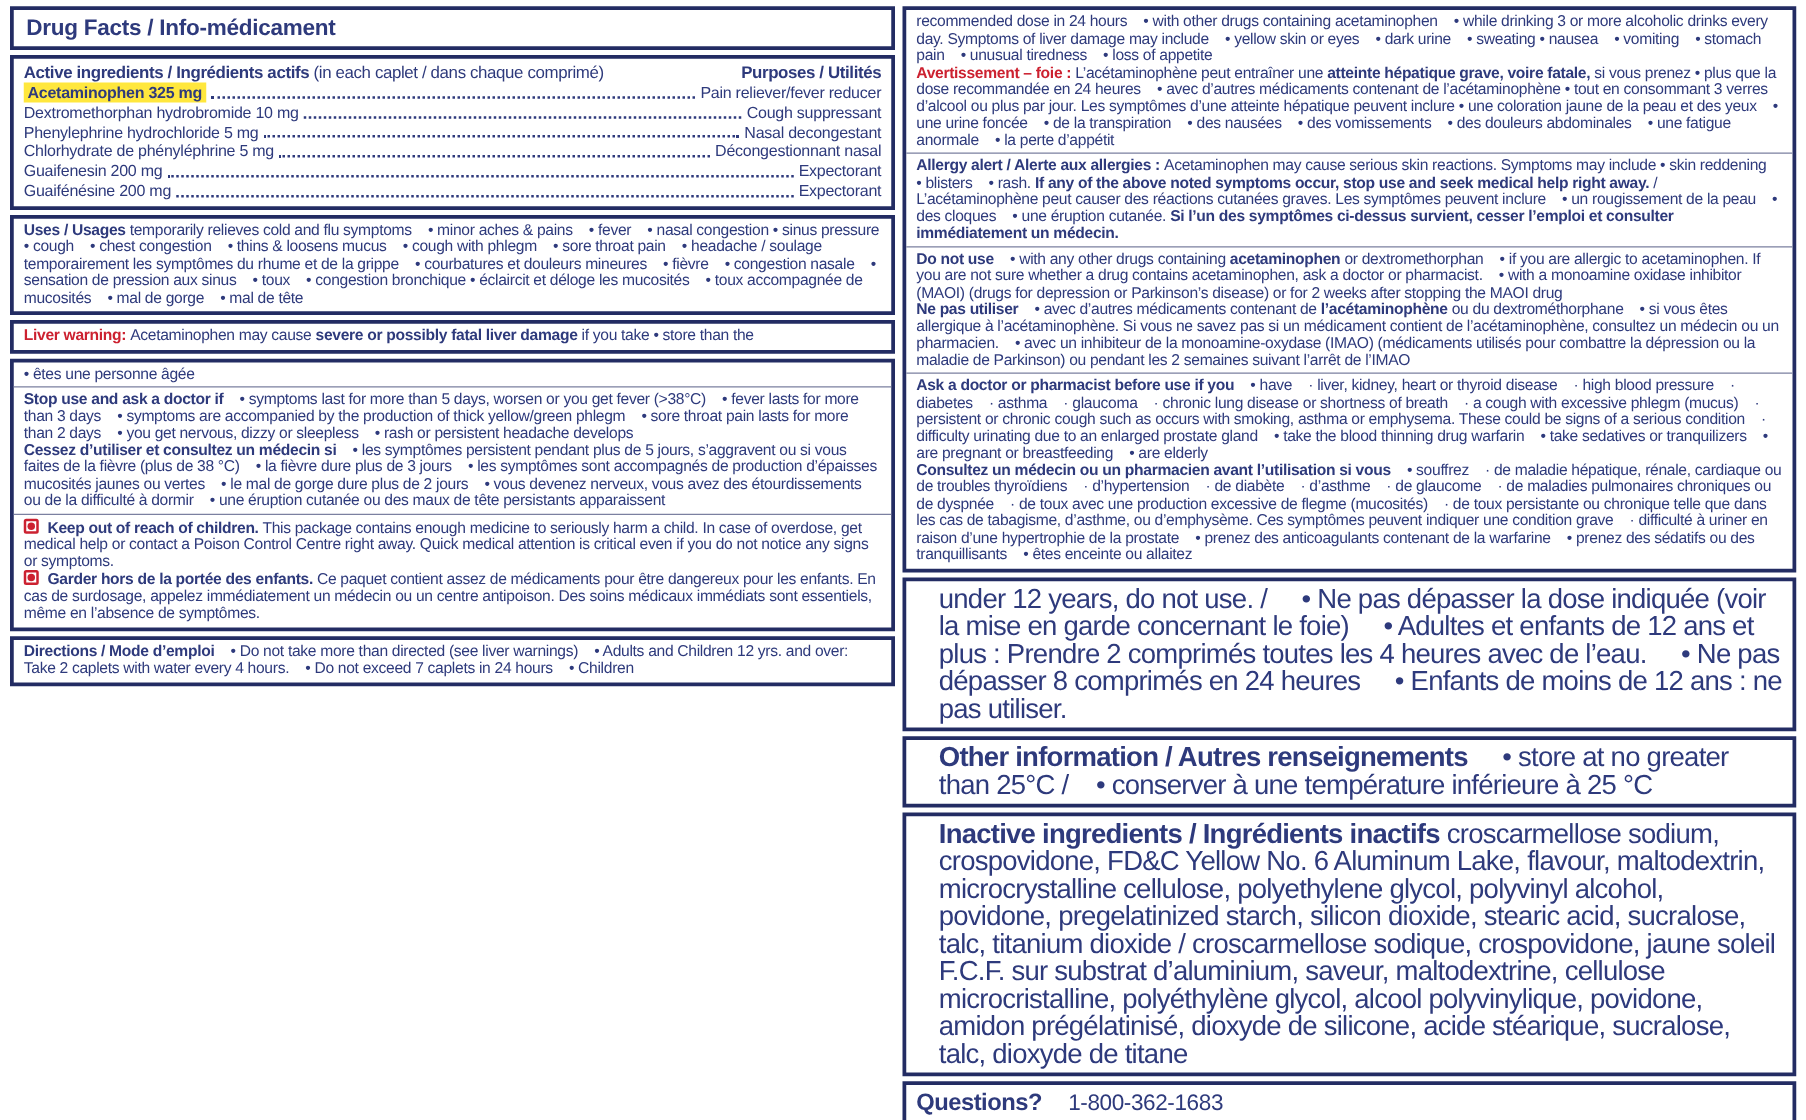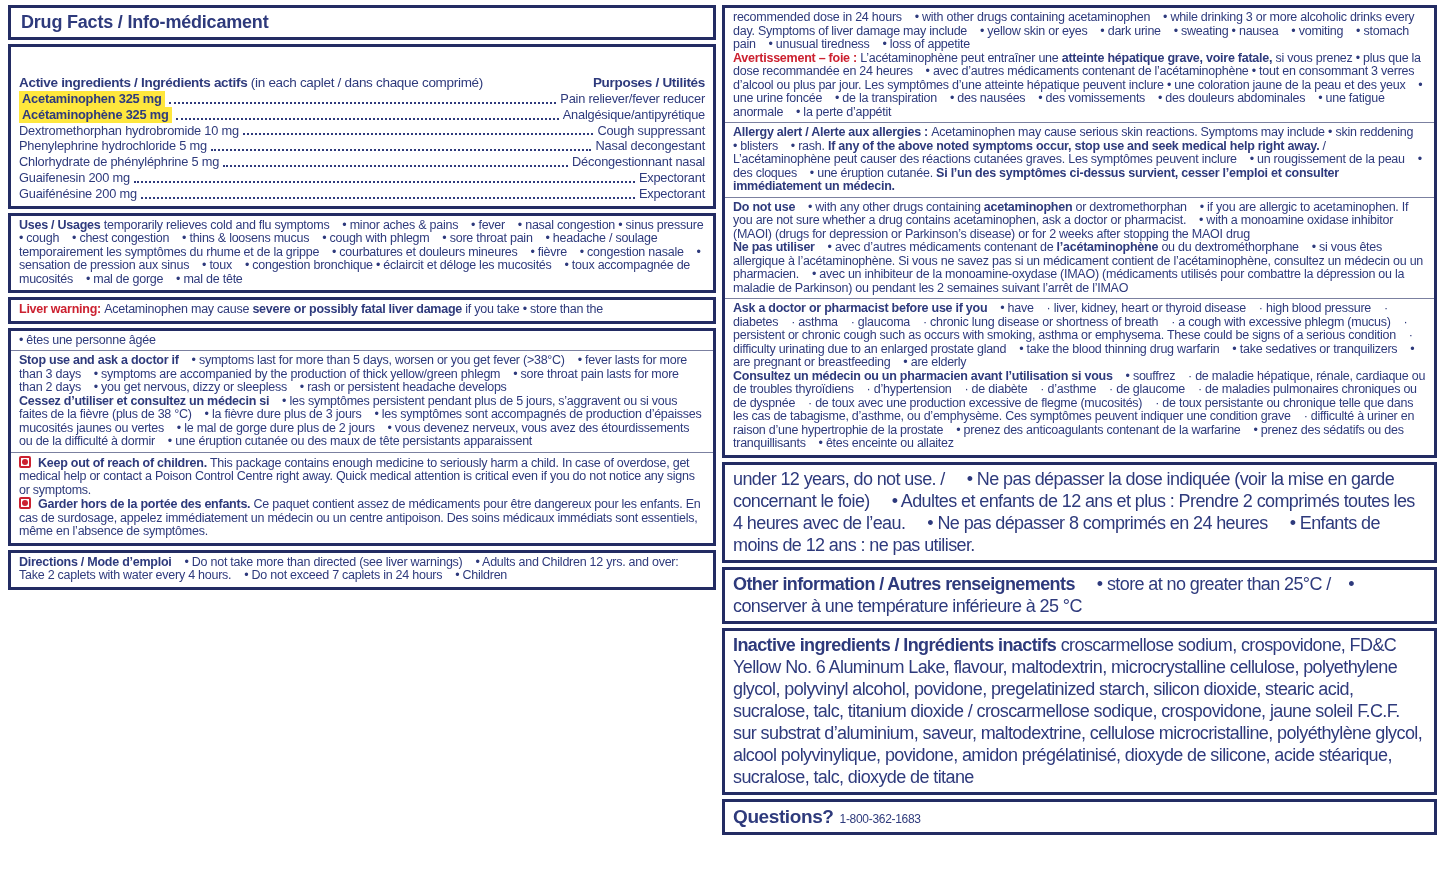--- a/index.html
+++ b/index.html
@@ -27,41 +27,41 @@
     font-size:12.5px; line-height:13.5px; letter-spacing:-0.25px;
   }
   .title-box{padding:4px 10px;}
   .doc-title{font-size:18px; font-weight:bold; letter-spacing:-0.2px;}
   .b{font-weight:bold;}
   .red{color:var(--red);}
   .hl{background:var(--hl);}
   .thinrule{border:none; border-top:1.5px solid var(--rule); margin:3px -8px;}
   
   .ihead{display:flex; justify-content:space-between; align-items:baseline;
-         font-size:13.5px; line-height:16px; letter-spacing:-0.3px;margin-top:25px;}
+         font-size:13.5px; line-height:16px; letter-spacing:-0.3px;}
   .irow{display:flex; align-items:flex-end; font-size:12.8px; line-height:15.8px; letter-spacing:-0.2px;}
   .iname{white-space:nowrap;}
   .iname.hl{padding:0 3px;}
   .leader{flex:1; border-bottom:2px dotted var(--navy); margin:0 4px 3px 4px; min-width:16px;}
   .ipurp{white-space:nowrap;}
   .sec-head{font-size:14px; font-weight:bold; line-height:16px; letter-spacing:-0.3px;}
   
   .red-bullet{
     display:inline-block; width:12px; height:12px;
     border:2px solid var(--red); border-radius:2px;
     position:relative; margin-right:7px; vertical-align:-1px; background:#fff;
   }
   .red-bullet::after{
     content:""; position:absolute; left:1px; top:1px; right:1px; bottom:1px;
     background:var(--red); border-radius:50%;
   }
   
-  .big .para{font-size:18px; line-height:22px; letter-spacing:-0.6px;}
+  .big .para{font-size:22px; line-height:22px; letter-spacing:-0.6px;margin-left:18px;}
   .q-label{font-size:19px; font-weight:bold; letter-spacing:-0.4px;}
-  .q-phone{font-size:12px; letter-spacing:-0.3px; margin-left:6px;}
+  .q-phone{font-size:18px; letter-spacing:-0.3px; margin-left:21px;}
   .q-box{display:flex; align-items:baseline; padding:4px 8px;}
   .mb0{margin-bottom:0;}
 </style>
 </head>
 <body>
 
 <div class="wrap">
 
   <div class="col col-left">
 
@@ -71,25 +71,20 @@
 
     <div class="box">
       <div class="ihead">
         <div><span class="b">Active ingredients / Ingrédients actifs</span><span> (in each caplet / dans chaque comprimé)</span></div>
         <div class="b">Purposes / Utilités</div>
       </div>
       <div class="irow">
           <span class="iname b hl">Acetaminophen 325 mg</span>
           <span class="leader"></span>
           <span class="ipurp">Pain reliever/fever reducer</span>
-        </div>
-      <div class="irow">
-          <span class="iname b hl">Acétaminophène 325 mg</span>
-          <span class="leader"></span>
-          <span class="ipurp">Analgésique/antipyrétique</span>
         </div>
       <div class="irow">
           <span class="iname">Dextromethorphan hydrobromide 10 mg</span>
           <span class="leader"></span>
           <span class="ipurp">Cough suppressant</span>
         </div>
       <div class="irow">
           <span class="iname">Phenylephrine hydrochloride 5 mg</span>
           <span class="leader"></span>
           <span class="ipurp">Nasal decongestant</span>

